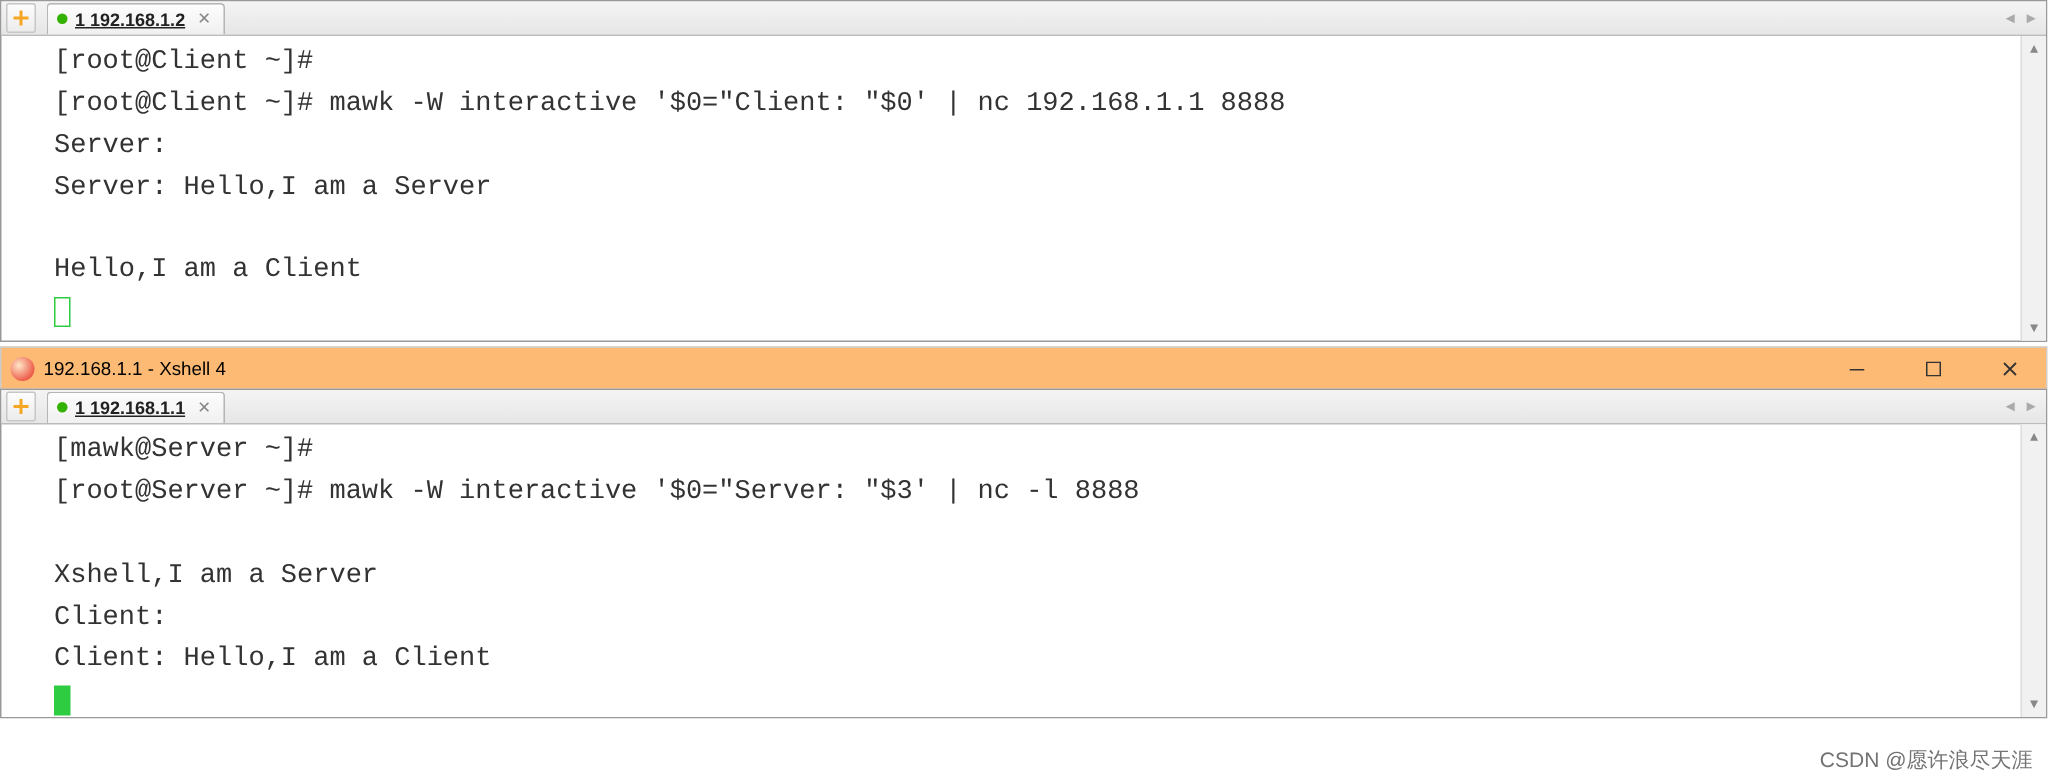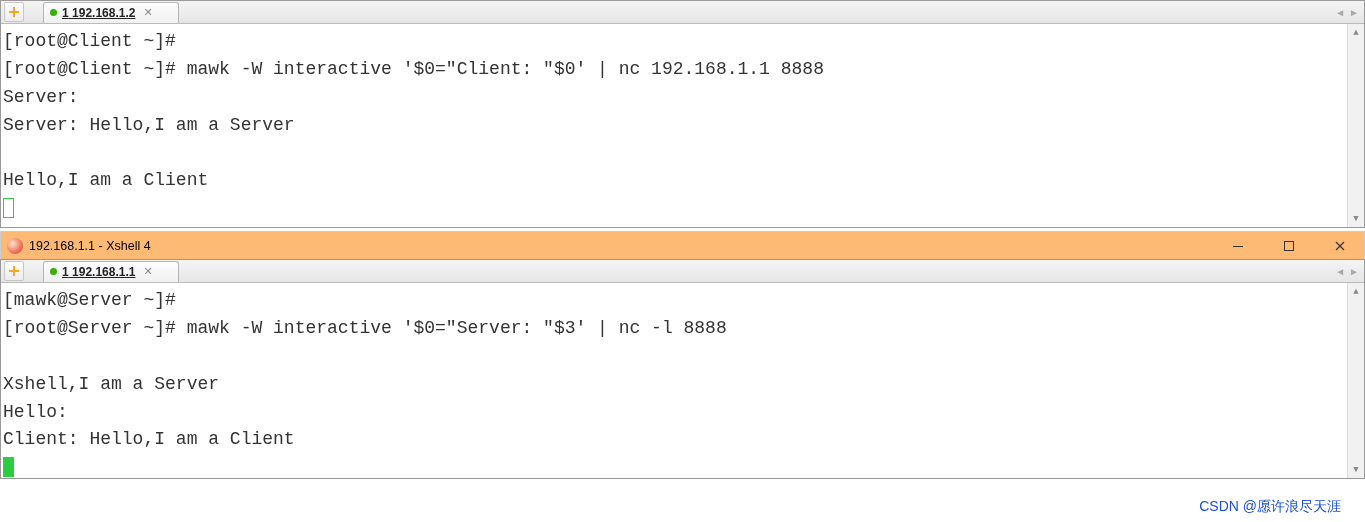--- a/index.html
+++ b/index.html
@@ -26,37 +26,37 @@
       margin: 0 3px;
       background: linear-gradient(#fdfdfd, #ececec);
       border: 1px solid #c7c7c7;
       border-radius: 2px;
       cursor: pointer;
     }
     .add-btn svg { display: block; }
     .tab {
       display: flex; align-items: center;
       height: 21px;
-      padding: 0 25px 0 6px;
+      padding: 0 8px 0 6px;
       background: linear-gradient(#fdfdfd, #f0f0f0);
       border: 1px solid #b5b5b5;
       border-bottom: none;
       border-radius: 3px 3px 0 0;
-      margin-left: 16px;
+      margin-left: 4px;
       gap: 5px;
     }
     .status-dot {
       width: 7px; height: 7px; border-radius: 50%;
       background: #34b200;
     }
     .tab-title { font-weight: bold; text-decoration: underline; color: #222; }
     .tab-close { color: #888; font-size: 11px; margin-left: 3px; cursor: pointer; }
     .tab-nav { position: absolute; right: 5px; display: flex; gap: 4px; color: #aaa; }
     .tab-nav span { font-size: 10px; cursor: pointer; }
-    .term-wrap { position: relative; }
+    .term-wrap { position: relative; padding-left: 33px; }
     .terminal {
       padding: 4px 4px 4px 2px;
       line-height: 1.55;
       color: #333;
       white-space: pre;
       min-height: 0;
     }
     .cursor-hollow {
       display: inline-block;
       width: 11px; height: 20px;
@@ -100,22 +100,22 @@
       width: 45px; height: 26px;
       display: flex; align-items: center; justify-content: center;
       cursor: pointer; color: #333;
     }
     .app-icon {
       width: 16px; height: 16px; border-radius: 50%;
       background: radial-gradient(circle at 35% 35%, #ffe6c6, #ed5e4c 70%);
     }
     .watermark {
       position: fixed;
-      right: 24px; bottom: 6px;
-      color: #1d4ed8; font-family: Arial, sans-serif;
+      right: 10px; bottom: 6px;
+      color: #737373; font-family: Arial, sans-serif;
       font-size: 14px; pointer-events: none;
     }
     .gap { height: 3px; background: #fff; }
   </style>
 </head>
 <body>
 
 <div class="pane">
   <div class="tab-bar">
     <div class="add-btn">
@@ -189,21 +189,21 @@
     <div class="tab-nav">
       <span>◄</span>
       <span>►</span>
     </div>
   </div>
   <div class="term-wrap">
     <div class="terminal" style="height:195px"><span>[mawk@Server ~]# </span>
 <span>[root@Server ~]# mawk -W interactive '$0="Server: "$3' | nc -l 8888</span>
 <span></span>
 <span>Xshell,I am a Server</span>
-<span>Hello: </span>
+<span>Client: </span>
 <span>Client: Hello,I am a Client</span>
 <span class="cursor-fill"></span></div>
     <div class="scrollbar">
       <div class="sb-btn">▲</div>
       <div class="sb-track"></div>
       <div class="sb-btn">▼</div>
     </div>
   </div>
 </div>
 

